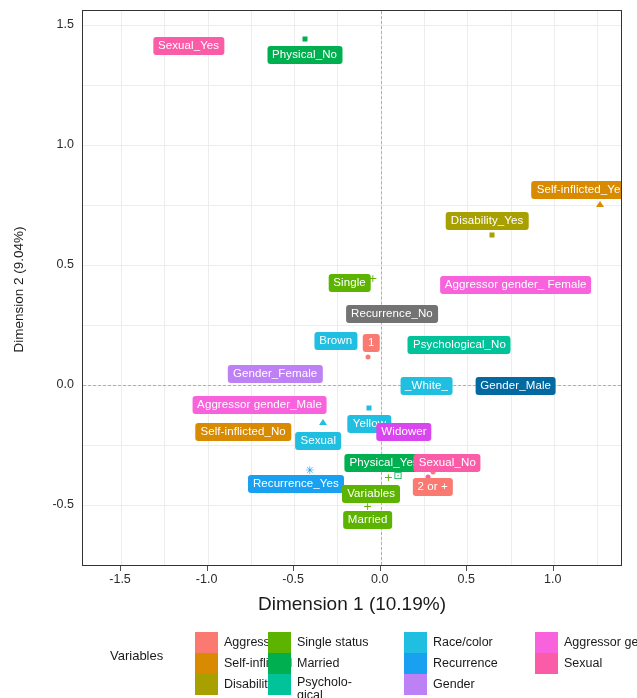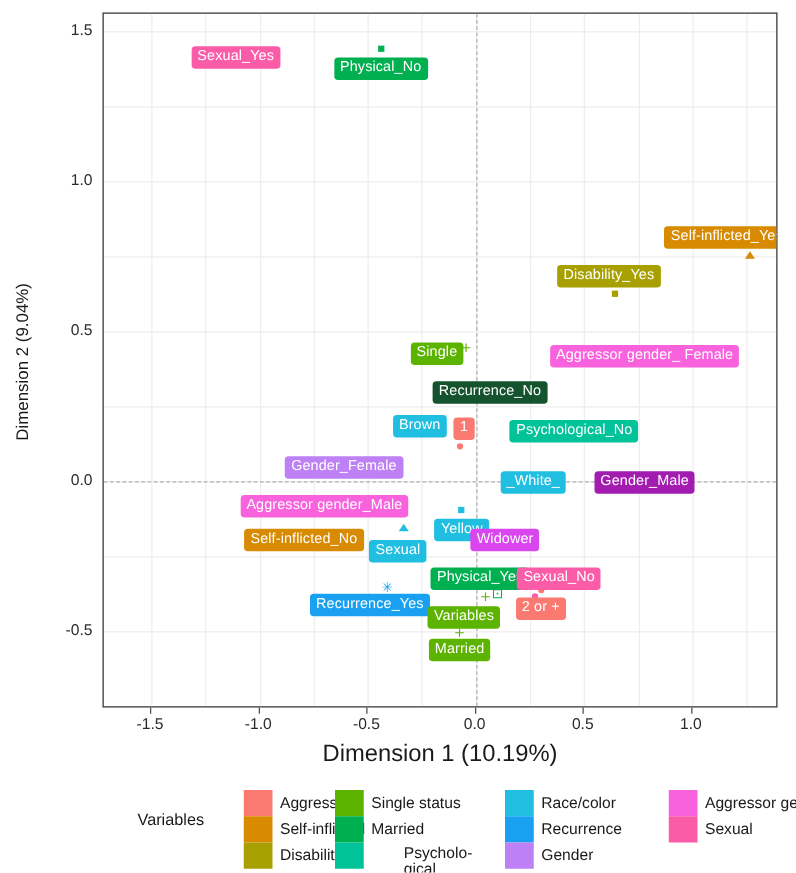--- a/index.html
+++ b/index.html
@@ -195,21 +195,20 @@
   .lg-key {
     height: 21px;
     line-height: 21px;
     font-size: 12.5px;
     color: #1a1a1a;
     white-space: nowrap;
   }
   .lg-key.two-line {
     line-height: 13px;
     padding-top: 2px;
-    margin-left: 26px;
   }
 </style>
 </head>
 <body>
 
 <div id="figure">
 
   <div id="ylab">Dimension 2 (9.04%)</div>
 
   <div id="yticks">
@@ -266,27 +265,27 @@
       <div class="mk mk-ast" style="left: 226.731px; top: 458.94px; color: rgb(25, 160, 240);">✳</div>
       <div class="mk mk-circle" style="left: 350.481px; top: 461.336px; background: rgb(250, 122, 114);"></div>
       <div class="mk mk-plus" style="left: 305.481px; top: 466.129px; color: rgb(92, 180, 0);">+</div>
       <div class="mk mk-plus" style="left: 284.712px; top: 494.888px; color: rgb(92, 180, 0);">+</div>
       <div class="pt-label" style="left: 105.577px; top: 34.75px; background: rgb(250, 92, 168);">Sexual_Yes</div>
       <div class="pt-label" style="left: 221.538px; top: 44.3362px; background: rgb(0, 176, 80);">Physical_No</div>
       <div class="pt-label" style="left: 498.462px; top: 178.543px; background: rgb(216, 138, 0);">Self-inflicted_Yes</div>
       <div class="pt-label" style="left: 404.135px; top: 209.698px; background: rgb(168, 160, 0);">Disability_Yes</div>
       <div class="pt-label" style="left: 266.538px; top: 272.009px; background: rgb(92, 180, 0);">Single</div>
       <div class="pt-label" style="left: 432.692px; top: 274.405px; background: rgb(248, 98, 220);">Aggressor gender_ Female</div>
-      <div class="pt-label" style="left: 308.942px; top: 303.164px; background: #14532d;">Recurrence_No</div>
+      <div class="pt-label" style="left: 308.942px; top: 303.164px; background: #737373;">Recurrence_No</div>
       <div class="pt-label" style="left: 252.692px; top: 329.526px; background: rgb(32, 190, 224);">Brown</div>
       <div class="pt-label" style="left: 288.173px; top: 331.922px; background: rgb(250, 122, 114);">1</div>
       <div class="pt-label" style="left: 376.442px; top: 334.319px; background: rgb(0, 195, 154);">Psychological_No</div>
       <div class="pt-label" style="left: 192.115px; top: 363.078px; background: rgb(190, 128, 245);">Gender_Female</div>
       <div class="pt-label" style="left: 343.558px; top: 375.06px; background: rgb(32, 190, 224);">_White_</div>
-      <div class="pt-label" style="left: 432.692px; top: 375.06px; background: #a21caf;">Gender_Male</div>
+      <div class="pt-label" style="left: 432.692px; top: 375.06px; background: #0369a1;">Gender_Male</div>
       <div class="pt-label" style="left: 176.538px; top: 394.233px; background: rgb(248, 98, 220);">Aggressor gender_Male</div>
       <div class="pt-label" style="left: 286.442px; top: 413.405px; background: rgb(32, 190, 224);">Yellow</div>
       <div class="pt-label" style="left: 321.058px; top: 420.595px; background: #d946ef;">Widower</div>
       <div class="pt-label" style="left: 160.096px; top: 420.595px; background: rgb(216, 138, 0);">Self-inflicted_No</div>
       <div class="pt-label" style="left: 235.385px; top: 430.181px; background: rgb(32, 190, 224);">Sexual</div>
       <div class="pt-label" style="left: 301.154px; top: 451.75px; background: rgb(0, 176, 80);">Physical_Yes</div>
       <div class="pt-label" style="left: 364.327px; top: 451.75px; background: rgb(250, 92, 168);">Sexual_No</div>
       <div class="pt-label" style="left: 212.885px; top: 473.319px; background: rgb(25, 160, 240);">Recurrence_Yes</div>
       <div class="pt-label" style="left: 349.615px; top: 475.716px; background: rgb(250, 122, 114);">2 or +</div>
       <div class="pt-label" style="left: 288.173px; top: 482.905px; background: rgb(92, 180, 0);">Variables</div>

